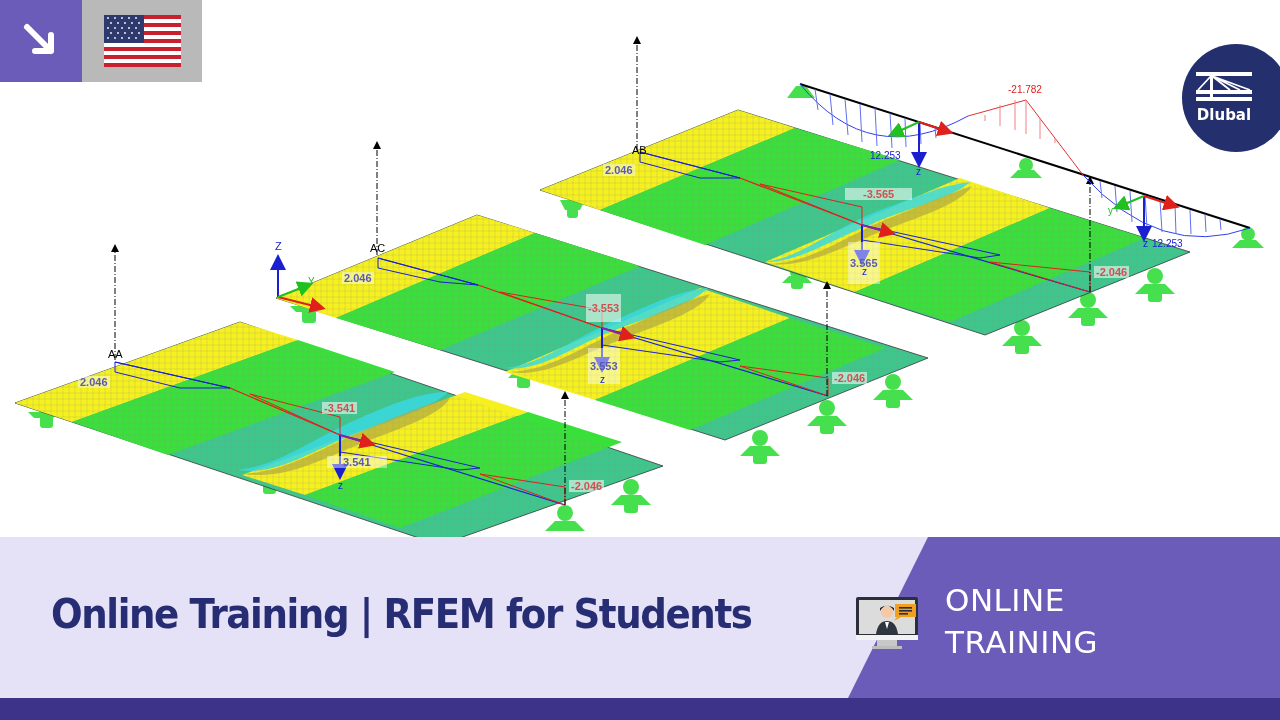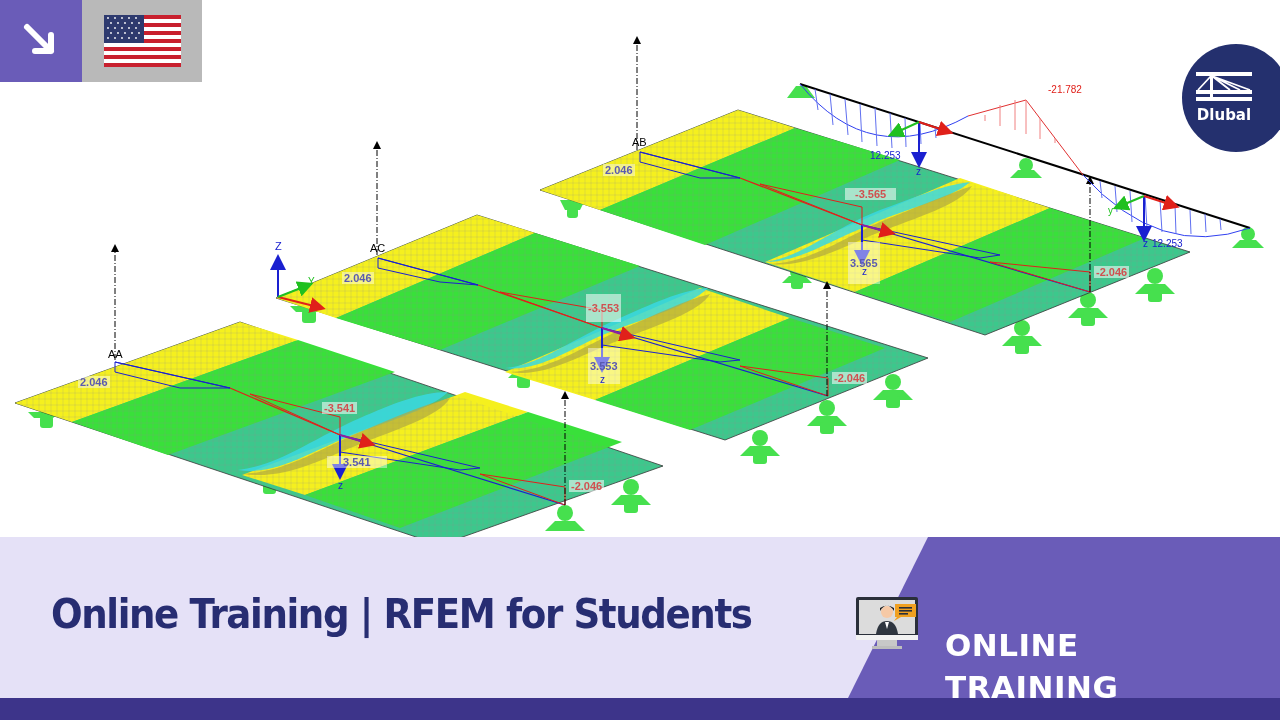--- a/index.html
+++ b/index.html
@@ -6,21 +6,21 @@
   body { width: 1280px; height: 720px; position: relative; overflow: hidden; background: #ffffff; font-family: "Liberation Sans", sans-serif; }
   .viewport { position: absolute; left: 0; top: 0; width: 1280px; height: 540px; background: #ffffff; }
   .viewport svg { position: absolute; left: 0; top: 0; }
   .lang-arrow { position: absolute; left: 0; top: 0; width: 82px; height: 82px; background: #6a5cb8; display: flex; align-items: center; justify-content: center; cursor: pointer; }
   .lang-flag { position: absolute; left: 82px; top: 0; width: 120px; height: 82px; background: #b9b9b9; display: flex; align-items: center; justify-content: center; cursor: pointer; }
   .logo { position: absolute; left: 1182px; top: 44px; width: 108px; height: 108px; border-radius: 50%; background: #24306e; }
   .logo-text { position: absolute; left: 0; width: 84px; top: 62px; text-align: center; color: #fff; font-weight: bold; font-size: 15px; font-family: "DejaVu Sans", sans-serif; }
   .banner { position: absolute; left: 0; top: 537px; width: 1280px; height: 161px; background: #e5e1f7; }
   .banner-title { position: absolute; left: 51px; top: 591px; font-size: 40px; color: #272d72; font-weight: bold; font-family: "DejaVu Sans", sans-serif; letter-spacing: -1.5px; white-space: nowrap; transform: scaleX(0.93); transform-origin: left center; }
   .banner-right { position: absolute; left: 848px; top: 537px; width: 432px; height: 161px; background: #6a5cb8; clip-path: polygon(80px 0, 432px 0, 432px 161px, 0 161px); }
-  .training-label { position: absolute; left: 945px; top: 579px; color: #ffffff; font-weight: bold; font-size: 31px; line-height: 42px; font-family: "DejaVu Sans", sans-serif; letter-spacing: 0.5px; margin-top: 45px; }
+  .training-label { position: absolute; left: 945px; top: 579px; color: #ffffff; font-weight: normal; font-size: 31px; line-height: 42px; font-family: "DejaVu Sans", sans-serif; letter-spacing: 0.5px; }
   .monitor-icon { position: absolute; left: 856px; top: 597px; }
   .footer-bar { position: absolute; left: 0; top: 698px; width: 1280px; height: 22px; background: #3d348a; }
   .lbl { font-family: "Liberation Sans", sans-serif; font-weight: bold; }
 </style>
 </head>
 <body>
 
 <div class="viewport">
   <svg width="1280" height="540" viewBox="0 0 1280 540">
     <defs>
@@ -216,28 +216,28 @@
 
   <span class="lbl" style="position:absolute;left:370px;top:242px;font-size:11px;color:#000;font-weight:normal;">AC</span>
   <span class="lbl" style="position:absolute;left:342px;top:272px;font-size:11px;color:#5a5ab0;background:rgba(255,255,255,0.45);padding:0 2px;">2.046</span>
   <span class="lbl" style="position:absolute;left:586px;top:294px;font-size:11px;color:#d05050;background:rgba(255,255,255,0.55);padding:8px 2px;">-3.553</span>
   <span class="lbl" style="position:absolute;left:588px;top:348px;font-size:11px;color:#5a5ab0;background:rgba(255,255,255,0.45);padding:12px 2px;">3.553</span>
   <span class="lbl" style="position:absolute;left:600px;top:374px;font-size:10px;color:#1a20d0;font-weight:normal;">z</span>
   <span class="lbl" style="position:absolute;left:832px;top:372px;font-size:11px;color:#d05050;background:rgba(255,255,255,0.55);padding:0 2px;">-2.046</span>
   <span class="lbl" style="position:absolute;left:275px;top:240px;font-size:11px;color:#1a20d0;font-weight:normal;">Z</span>
   <span class="lbl" style="position:absolute;left:308px;top:276px;font-size:10px;color:#20c020;font-weight:normal;">Y</span>
 
-  <span class="lbl" style="position:absolute;left:632px;top:136px;font-size:11px;color:#000;font-weight:normal;">AB</span>
+  <span class="lbl" style="position:absolute;left:632px;top:144px;font-size:11px;color:#000;font-weight:normal;">AB</span>
   <span class="lbl" style="position:absolute;left:603px;top:164px;font-size:11px;color:#5a5ab0;background:rgba(255,255,255,0.45);padding:0 2px;">2.046</span>
-  <span class="lbl" style="position:absolute;left:845px;top:188px;font-size:11px;color:#d05050;background:rgba(255,255,255,0.55);padding:0 10px;">-3.565</span>
+  <span class="lbl" style="position:absolute;left:845px;top:188px;font-size:11px;color:#d05050;background:rgba(255,255,255,0.55);padding:0 18px;">-3.565</span>
   <span class="lbl" style="position:absolute;left:848px;top:242px;font-size:11px;color:#5a5ab0;background:rgba(255,255,255,0.45);padding:15px 2px;">3.565</span>
   <span class="lbl" style="position:absolute;left:862px;top:266px;font-size:10px;color:#1a20d0;font-weight:normal;">z</span>
   <span class="lbl" style="position:absolute;left:1094px;top:266px;font-size:11px;color:#d05050;background:rgba(255,255,255,0.55);padding:0 2px;">-2.046</span>
 
-  <span class="lbl" style="position:absolute;left:1008px;top:84px;font-size:10px;color:#e0201a;font-weight:normal;margin-left:40px;">-21.782</span>
+  <span class="lbl" style="position:absolute;left:1008px;top:84px;font-size:10px;color:#e0201a;font-weight:normal;">-21.782</span>
   <span class="lbl" style="position:absolute;left:870px;top:150px;font-size:10px;color:#1a20d0;font-weight:normal;">12.253</span>
   <span class="lbl" style="position:absolute;left:1152px;top:238px;font-size:10px;color:#1a20d0;font-weight:normal;">12.253</span>
   <span class="lbl" style="position:absolute;left:916px;top:166px;font-size:10px;color:#1a20d0;font-weight:normal;">z</span>
   <span class="lbl" style="position:absolute;left:1143px;top:238px;font-size:10px;color:#1a20d0;font-weight:normal;">z</span>
   <span class="lbl" style="position:absolute;left:1108px;top:205px;font-size:10px;color:#20c020;font-weight:normal;">y</span>
 </div>
 
 <div class="lang-arrow">
   <svg width="40" height="40" viewBox="0 0 40 40">
     <path d="M6 6 L30 30 M30 14 L30 30 L14 30" stroke="#ffffff" stroke-width="6" stroke-linecap="round" stroke-linejoin="round" fill="none"></path>

